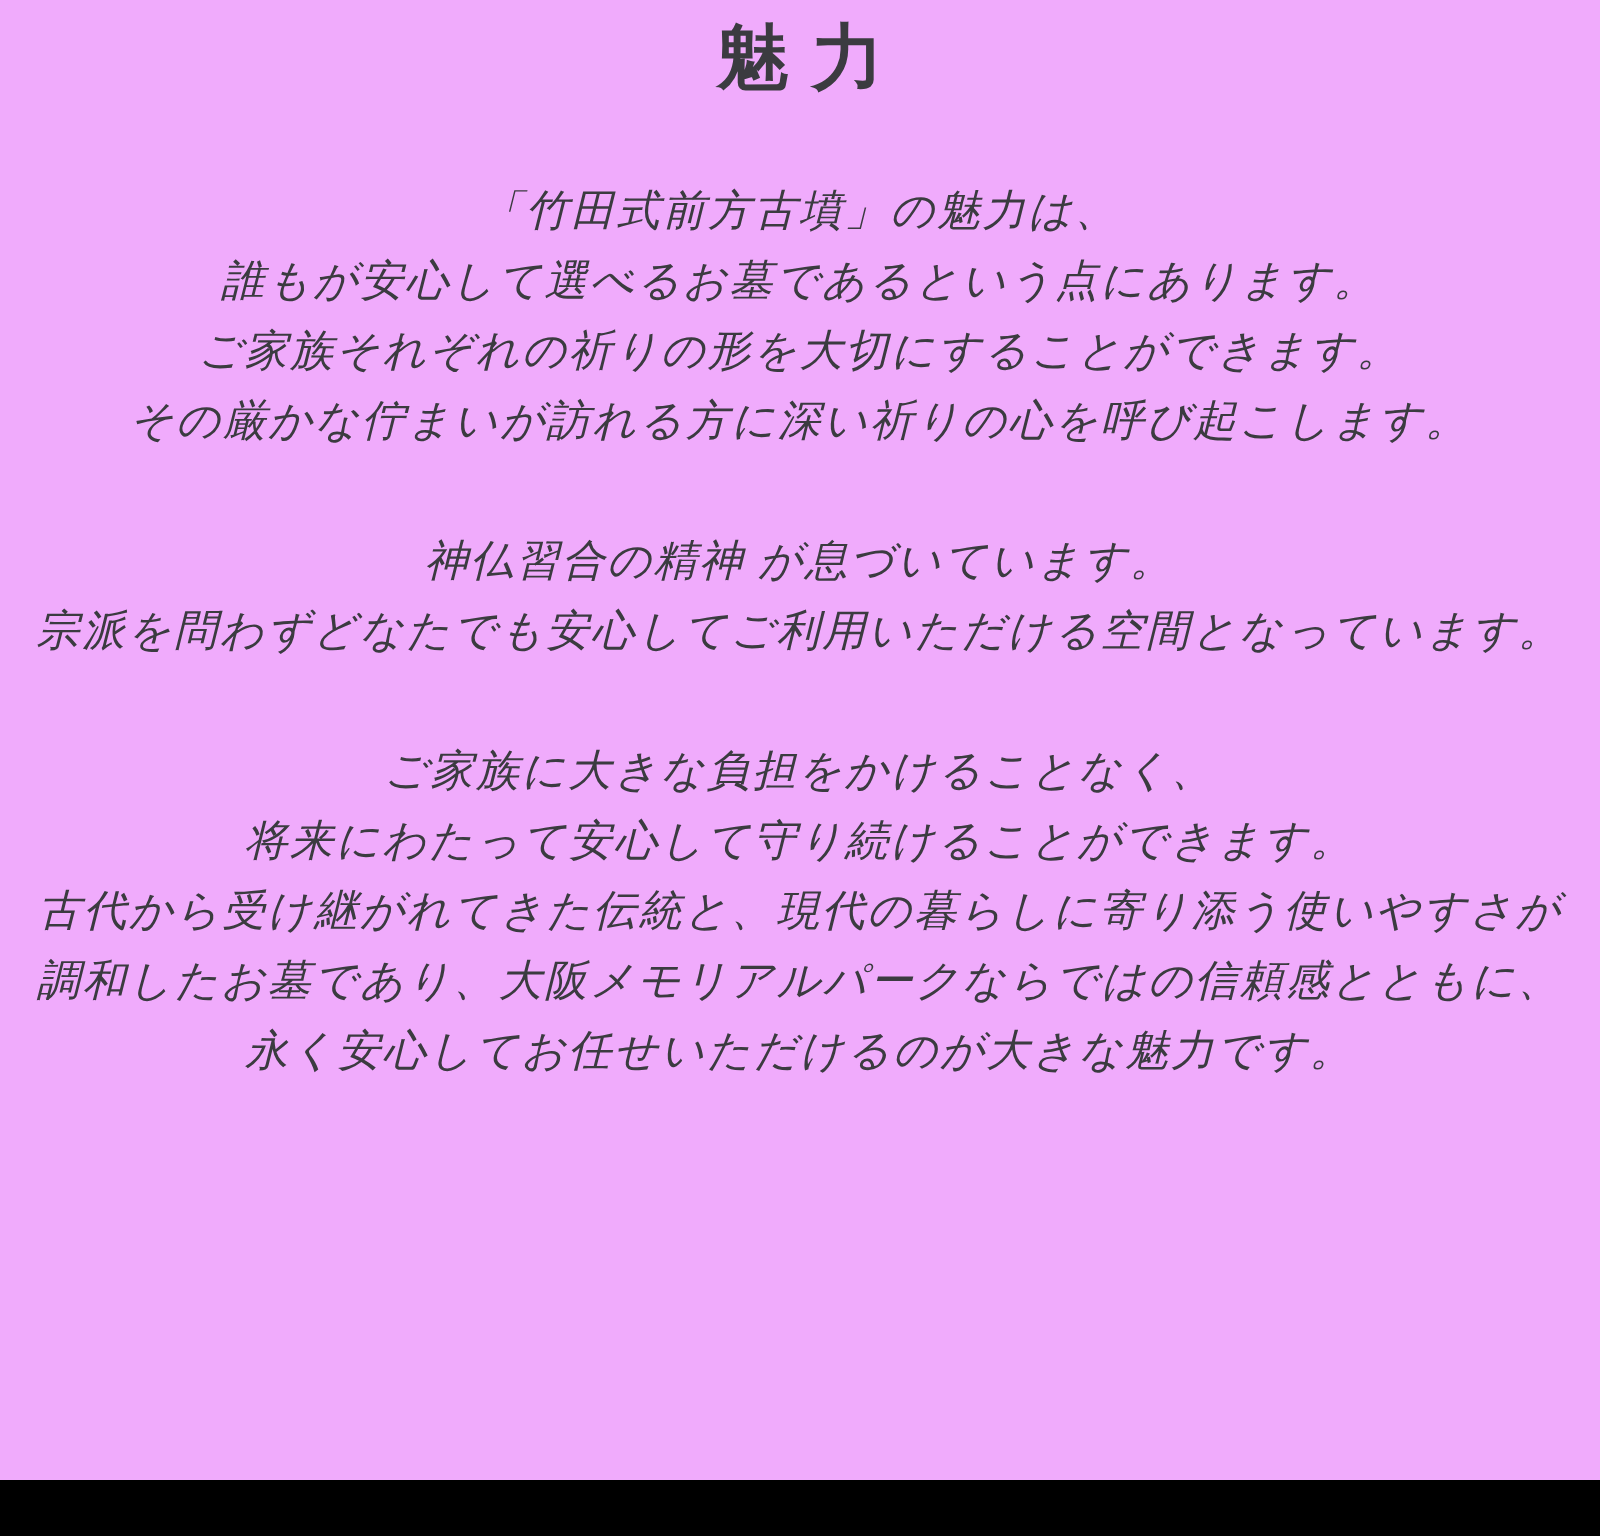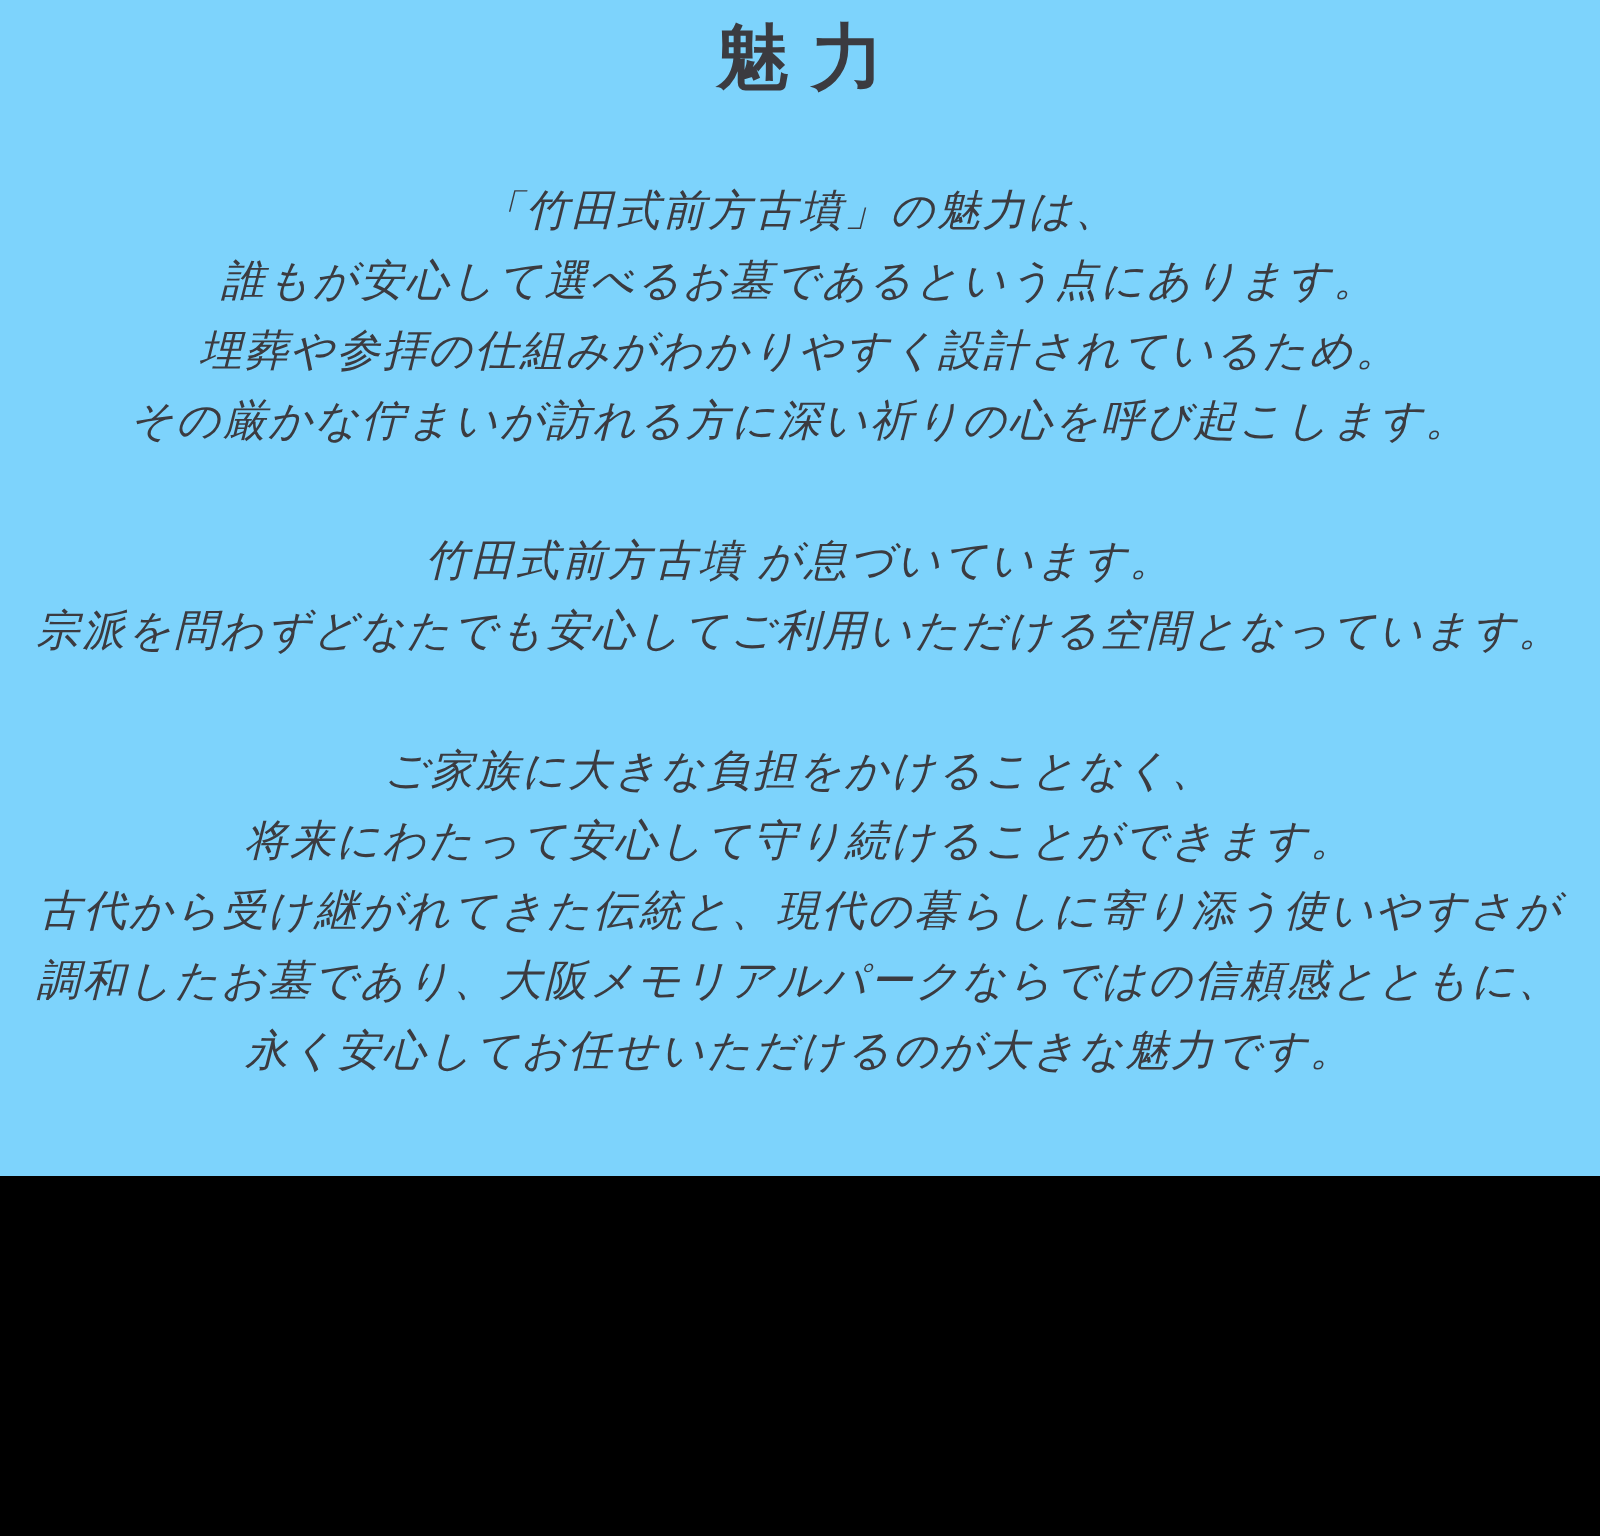--- a/index.html
+++ b/index.html
@@ -8,24 +8,24 @@
     background: #000000;
   }
   body {
     width: 1600px;
     height: 1536px;
     overflow: hidden;
     font-family: "Liberation Serif", "DejaVu Serif", serif;
   }
   .page {
     width: 1600px;
-    height: 1176px;
+    height: 1480px;
     box-sizing: border-box;
     padding-top: 10px;
-    background: #7dd3fc;
+    background: #f0abfc;
   }
   .page-title {
     margin: 0;
     text-align: center;
     font-size: 72px;
     font-weight: bold;
     letter-spacing: 0.32em;
     text-indent: 0.32em; 
     color: #3b3b40;
     line-height: 96px;
@@ -56,26 +56,26 @@
 
 <div class="page">
 
   <h1 class="page-title">魅力</h1>
 
   <div class="content">
 
     <p class="paragraph">
       <span class="line">「竹田式前方古墳」の魅力は、</span>
       <span class="line">誰もが安心して選べるお墓であるという点にあります。</span>
-      <span class="line">埋葬や参拝の仕組みがわかりやすく設計されているため。</span>
+      <span class="line">ご家族それぞれの祈りの形を大切にすることができます。</span>
       <span class="line">その厳かな佇まいが訪れる方に深い祈りの心を呼び起こします。</span>
     </p>
 
     <p class="paragraph">
-      <span class="line">竹田式前方古墳 が息づいています。</span>
+      <span class="line">神仏習合の精神 が息づいています。</span>
       <span class="line">宗派を問わずどなたでも安心してご利用いただける空間となっています。</span>
     </p>
 
     <p class="paragraph">
       <span class="line">ご家族に大きな負担をかけることなく、</span>
       <span class="line">将来にわたって安心して守り続けることができます。</span>
       <span class="line">古代から受け継がれてきた伝統と、現代の暮らしに寄り添う使いやすさが</span>
       <span class="line">調和したお墓であり、大阪メモリアルパークならではの信頼感とともに、</span>
       <span class="line">永く安心してお任せいただけるのが大きな魅力です。</span>
     </p>

